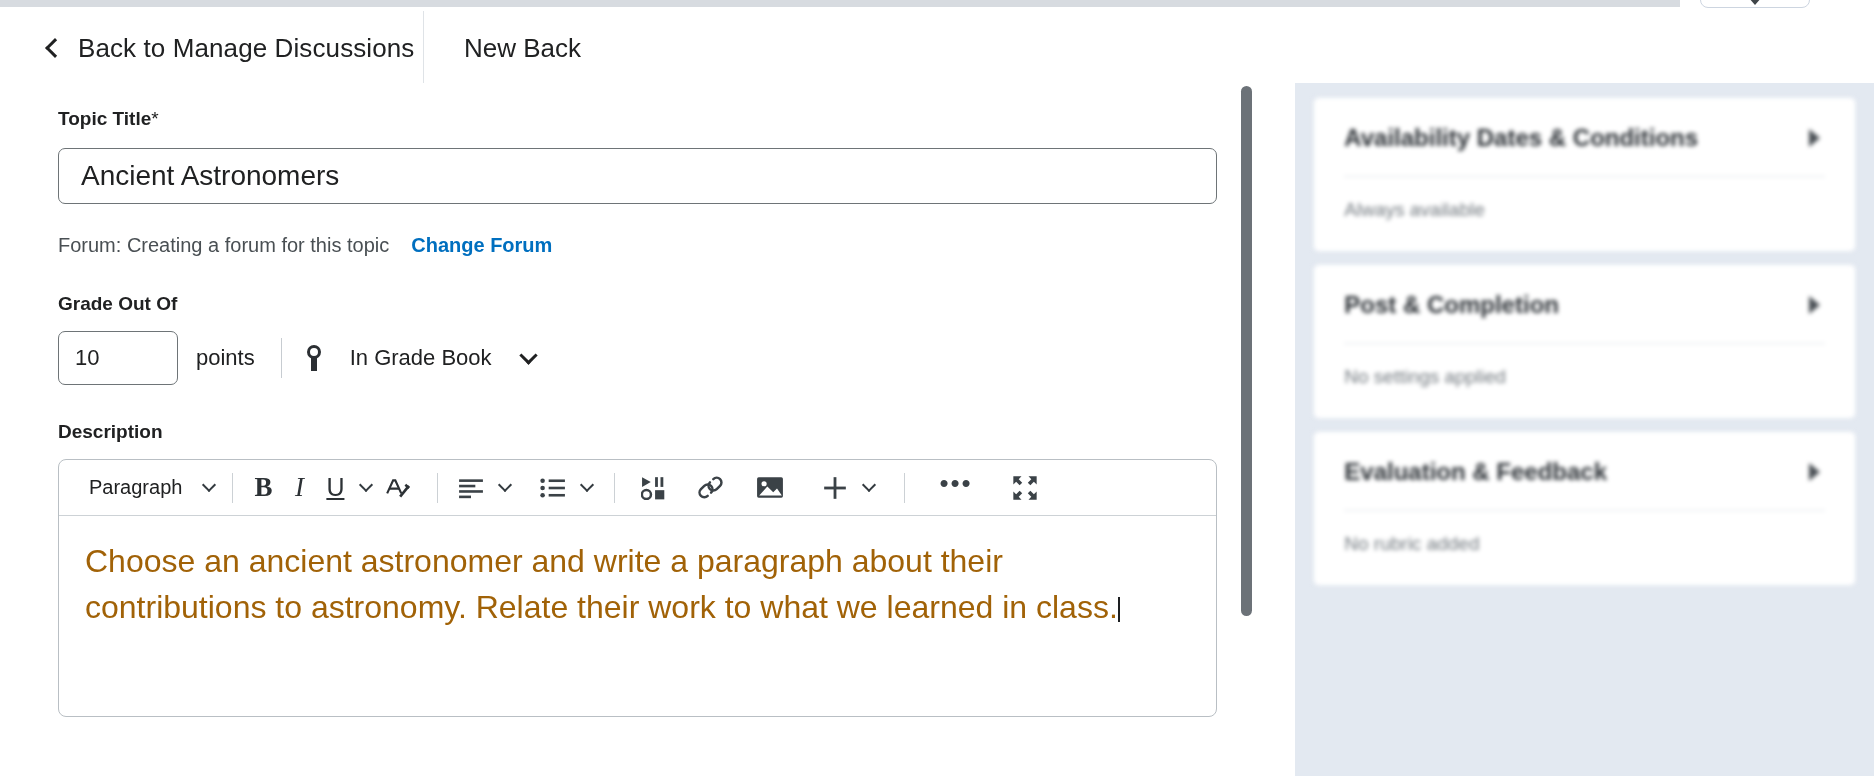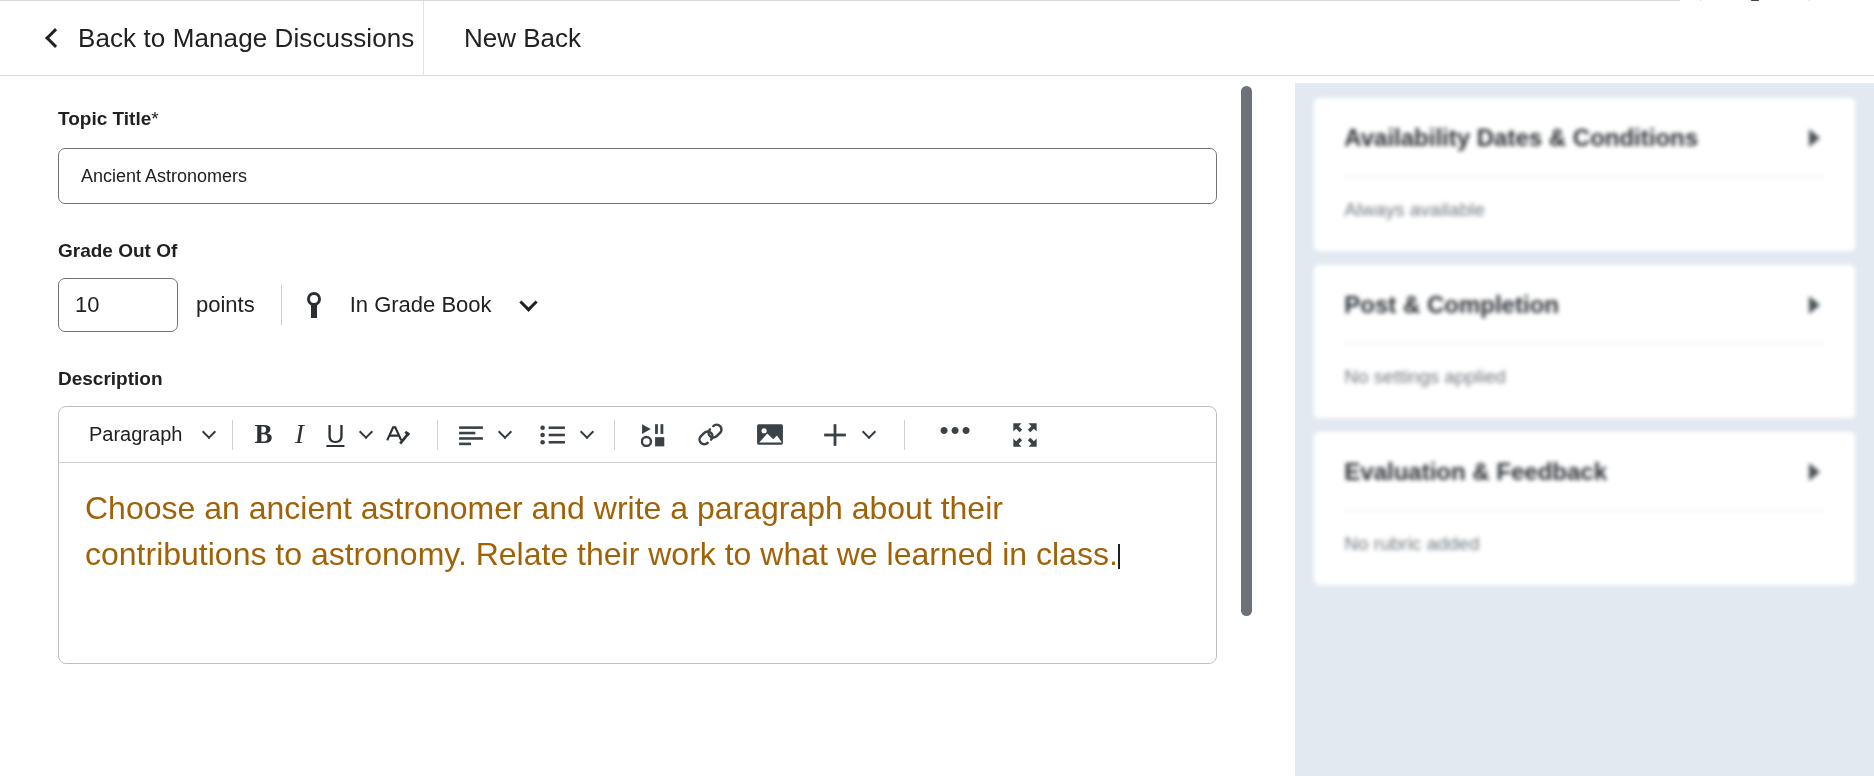--- a/index.html
+++ b/index.html
@@ -34,21 +34,21 @@
   .floating-pill .caret {
     position: absolute; left: 50%; top: 20px; transform: translateX(-50%);
     width: 0; height: 0;
     border-left: 7px solid transparent;
     border-right: 7px solid transparent;
     border-top: 8px solid #3f4448;
   }
 
   
   .header {
-    position: absolute; left: 0; top: 1px; width: 1874px; height: 75px;
+    position: absolute; left: 0; top: 11px; width: 1874px; height: 75px;
     background: #ffffff;
     border-bottom: 1px solid #d6dbe0;
     display: flex; align-items: center;
   }
   .header-back {
     width: 424px; height: 75px;
     border-right: 1px solid #dfe3e7;
     display: flex; align-items: center;
     padding-left: 48px;
     cursor: pointer;
@@ -92,21 +92,21 @@
     font-size: 19px; font-weight: 700; color: #202122;
     margin-left: 58px;
   }
   .req-star { font-weight: 400; font-size: 19px; }
 
   .title-input {
     margin: 18px 0 0 58px;
     width: 1159px; height: 56px;
     border: 1px solid #6e7477;
     border-radius: 7px;
-    font-size: 18px; color: #202122;
+    font-size: 28px; color: #202122;
     font-family: "Liberation Sans", sans-serif;
     padding: 0 22px;
     background: #ffffff;
     outline: none;
   }
 
   .forum-row {
     margin: 30px 0 0 58px;
     display: flex; align-items: baseline;
     font-size: 20px;
@@ -320,20 +320,24 @@
   <div class="body-wrap">
 
     <div class="left-pane">
 
       <div class="field-label">
         <span>Topic Title</span><span class="req-star">*</span>
       </div>
 
       <input class="title-input" type="text" value="Ancient Astronomers" style="">
 
+      <div class="forum-row">
+        <span class="forum-text">Forum: Creating a forum for this topic</span>
+        <a class="forum-link" href="#">Change Forum</a>
+      </div>
 
       <div class="grade-label">Grade Out Of</div>
 
       <div class="grade-row">
         <input class="grade-input" type="text" value="10" style="">
         <span class="points-word">points</span>
         <span class="vdivider"></span>
         <button class="gradebook-btn">
           <span class="ribbon-icon">
             <span class="r-tail"></span>

